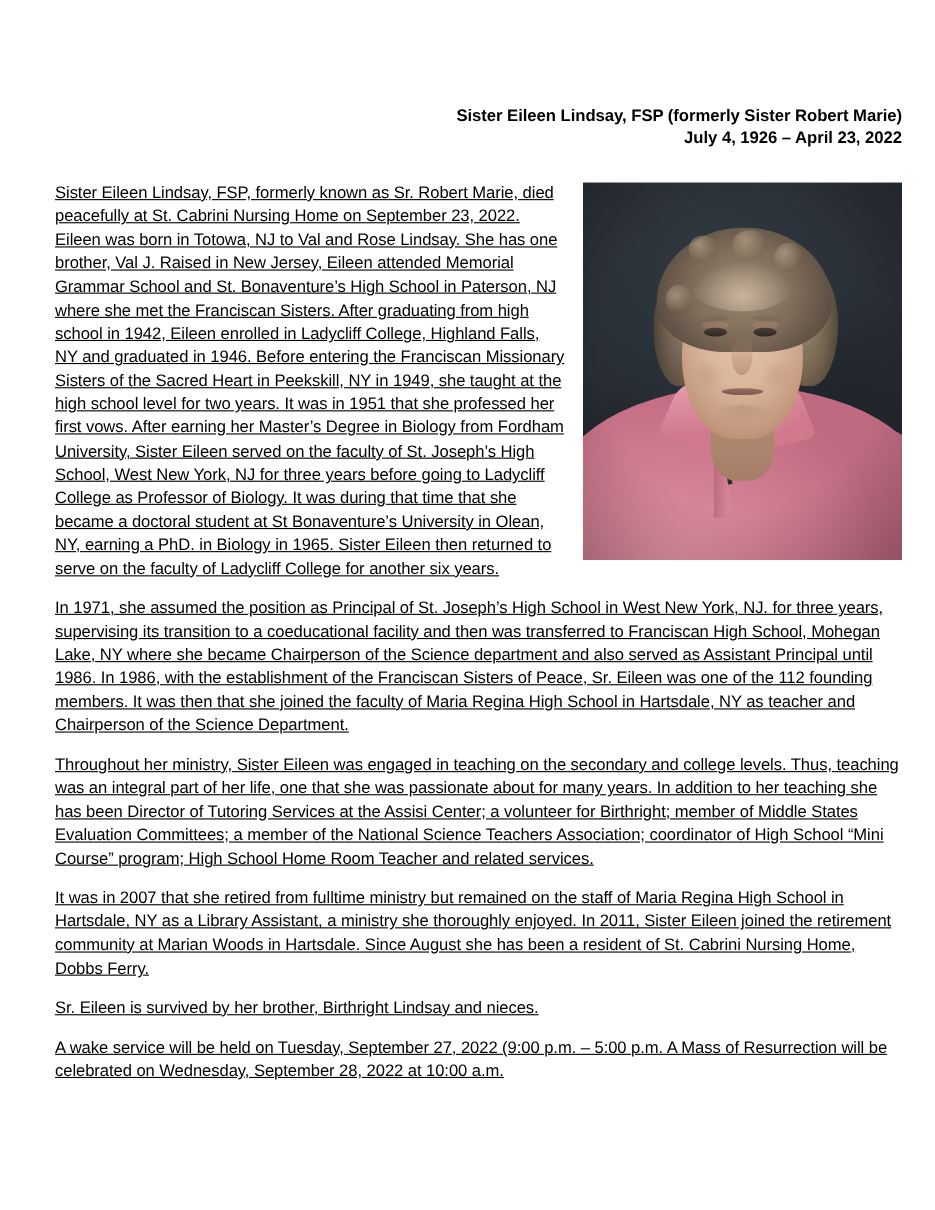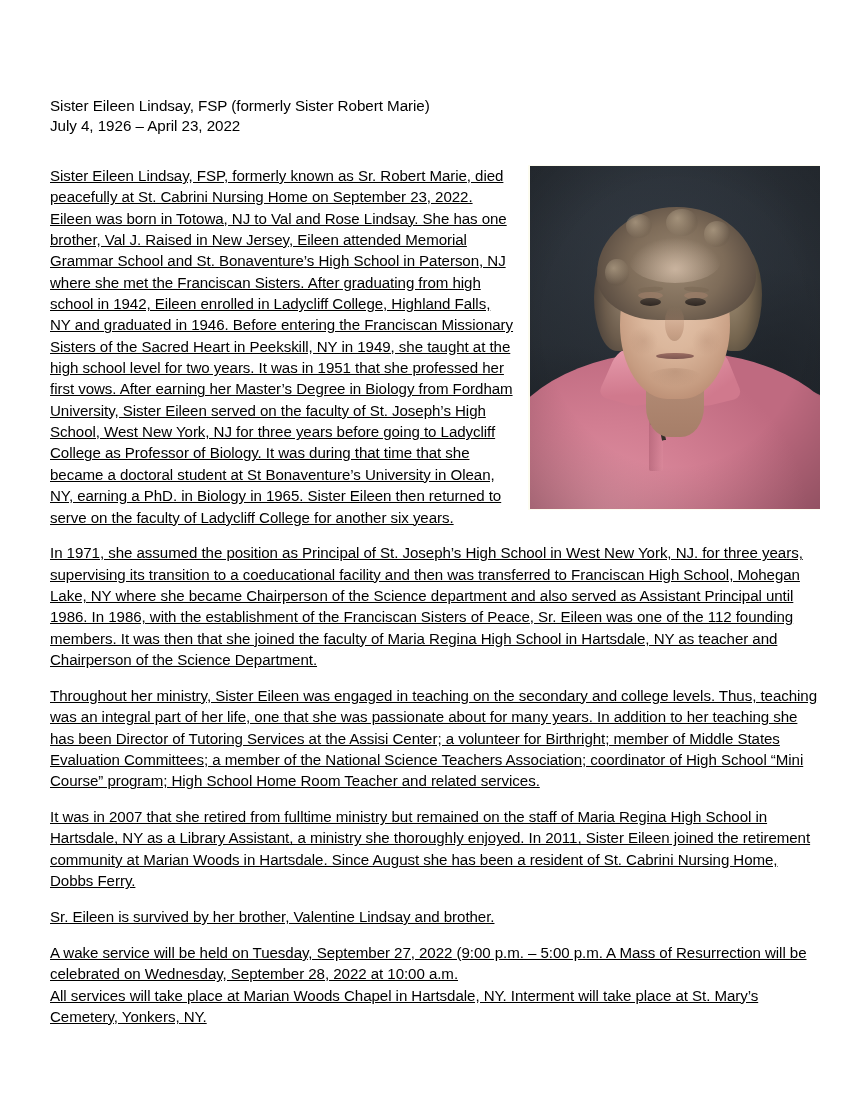--- a/index.html
+++ b/index.html
@@ -25,25 +25,26 @@
   }
   #content {
     position: absolute;
     left: 50px;
     top: 96px;
     width: 770px;
   }
 
   
   .obit-heading {
-    font-weight: normal;
+    font-weight: bold;
     font-size: 15.2px;
     line-height: 19.5px;
     letter-spacing: -0.05px;
     margin: 0 0 0 0;
+    text-align: right;
   }
   .obit-heading .line {
     display: block;
     white-space: pre;
   }
 
   
   .portrait {
     float: right;
     width: 292px;
@@ -375,19 +376,18 @@
           <div class="chin-shade"></div>
 
           <div class="photo-vignette"></div>
         </div>
       </figure>
 
       <p>Sister Eileen Lindsay, FSP, formerly known as Sr. Robert Marie, died peacefully at St. Cabrini Nursing Home on September 23, 2022.  Eileen was born in Totowa, NJ to Val and Rose Lindsay.  She has one brother, Val J.  Raised in New Jersey, Eileen attended Memorial Grammar School and St. Bonaventure’s High School in Paterson, NJ where she met the Franciscan Sisters.  After graduating from high school in 1942, Eileen enrolled in Ladycliff College, Highland Falls, NY and graduated in 1946.   Before entering the Franciscan Missionary Sisters of the Sacred Heart in Peekskill, NY in 1949, she taught at the high school level for two years. It was in 1951 that she professed her first vows. After earning her Master’s Degree in Biology from Fordham University, Sister Eileen served on the faculty of St. Joseph’s High School, West New York, NJ for three years before going to Ladycliff College as Professor of Biology. It was during that time that she became a doctoral student at St Bonaventure’s University in Olean, NY, earning a PhD. in Biology in 1965. Sister Eileen then returned to serve on the faculty of Ladycliff College for another six years.</p>
       <p>In 1971, she assumed the position as Principal of St. Joseph’s High School in West New York, NJ. for three years, supervising its transition to a coeducational facility and then was transferred to Franciscan High School, Mohegan Lake, NY where she became Chairperson of the Science department and also served as Assistant Principal until 1986.  In 1986, with the establishment of the Franciscan Sisters of Peace, Sr. Eileen was one of the 112 founding members.  It was then that she joined the faculty of Maria Regina High School in Hartsdale, NY as teacher and Chairperson of the Science Department.</p>
       <p>Throughout her ministry, Sister Eileen was engaged in teaching on the secondary and college levels. Thus, teaching was an integral part of her life, one that she was passionate about for many years. In addition to her teaching she has been Director of Tutoring Services at the Assisi Center; a volunteer for Birthright; member of Middle States Evaluation Committees; a member of the National Science Teachers Association; coordinator of High School “Mini Course” program; High School Home Room Teacher and related services.</p>
       <p>It was in 2007 that she retired from fulltime ministry but remained on the staff of Maria Regina High School in Hartsdale, NY as a Library Assistant, a ministry she thoroughly enjoyed.  In 2011, Sister Eileen joined the retirement community at Marian Woods in Hartsdale.  Since August she has been a resident of St. Cabrini Nursing Home, Dobbs Ferry.</p>
-      <p>Sr. Eileen is survived by her brother, Valentine Lindsay and brother.</p>
+      <p>Sr. Eileen is survived by her brother, Birthright Lindsay and nieces.</p>
       <p class="tight">A wake service will be held on Tuesday, September 27, 2022 (9:00 p.m. – 5:00 p.m. A Mass of Resurrection will be celebrated on Wednesday, September 28, 2022 at 10:00 a.m.</p>
-      <p>All services will take place at Marian Woods Chapel in Hartsdale, NY.  Interment will take place at St. Mary’s Cemetery, Yonkers, NY.</p>
 
     </div>
   </div>
 </div>
 
 </body></html>

